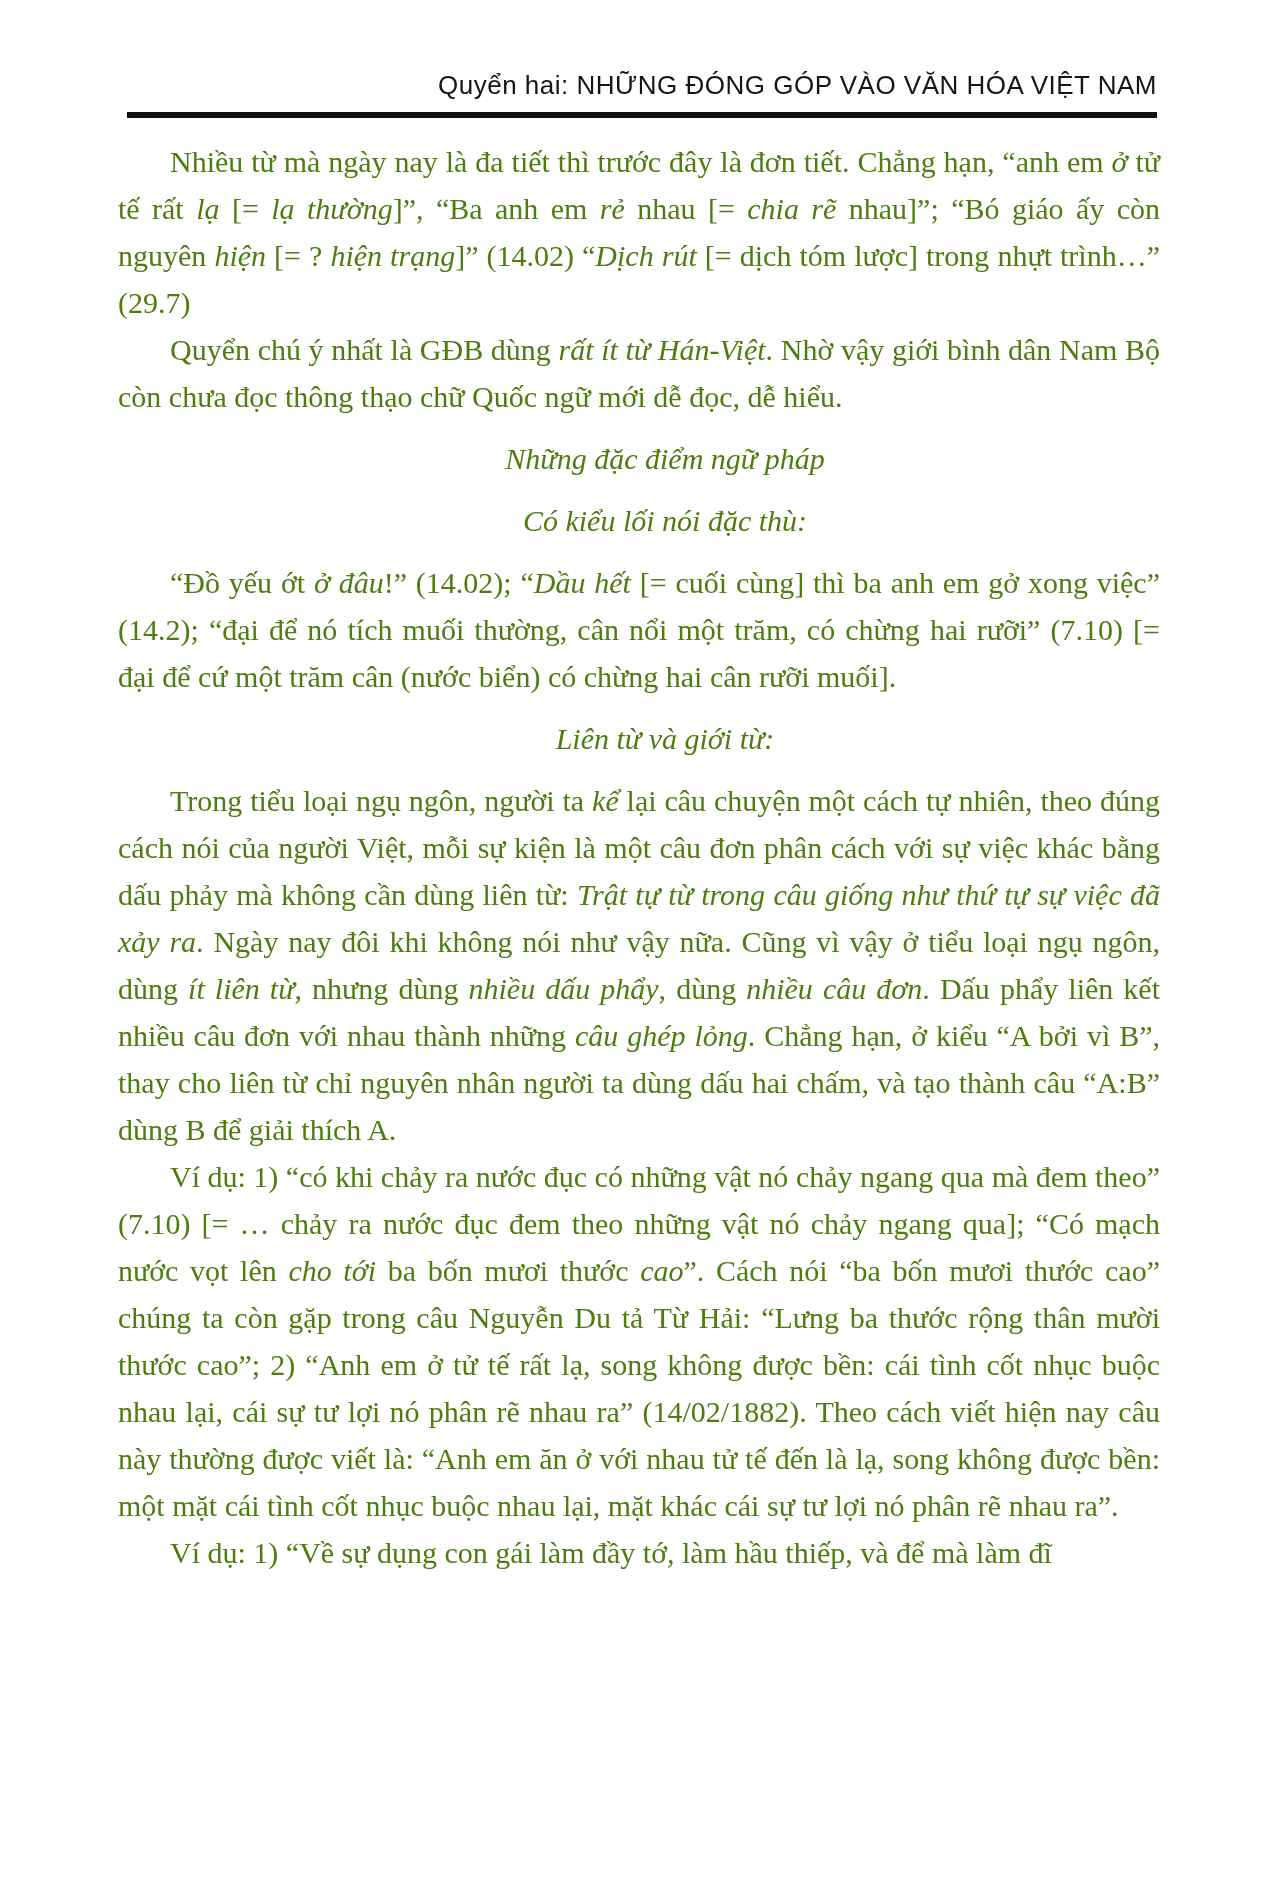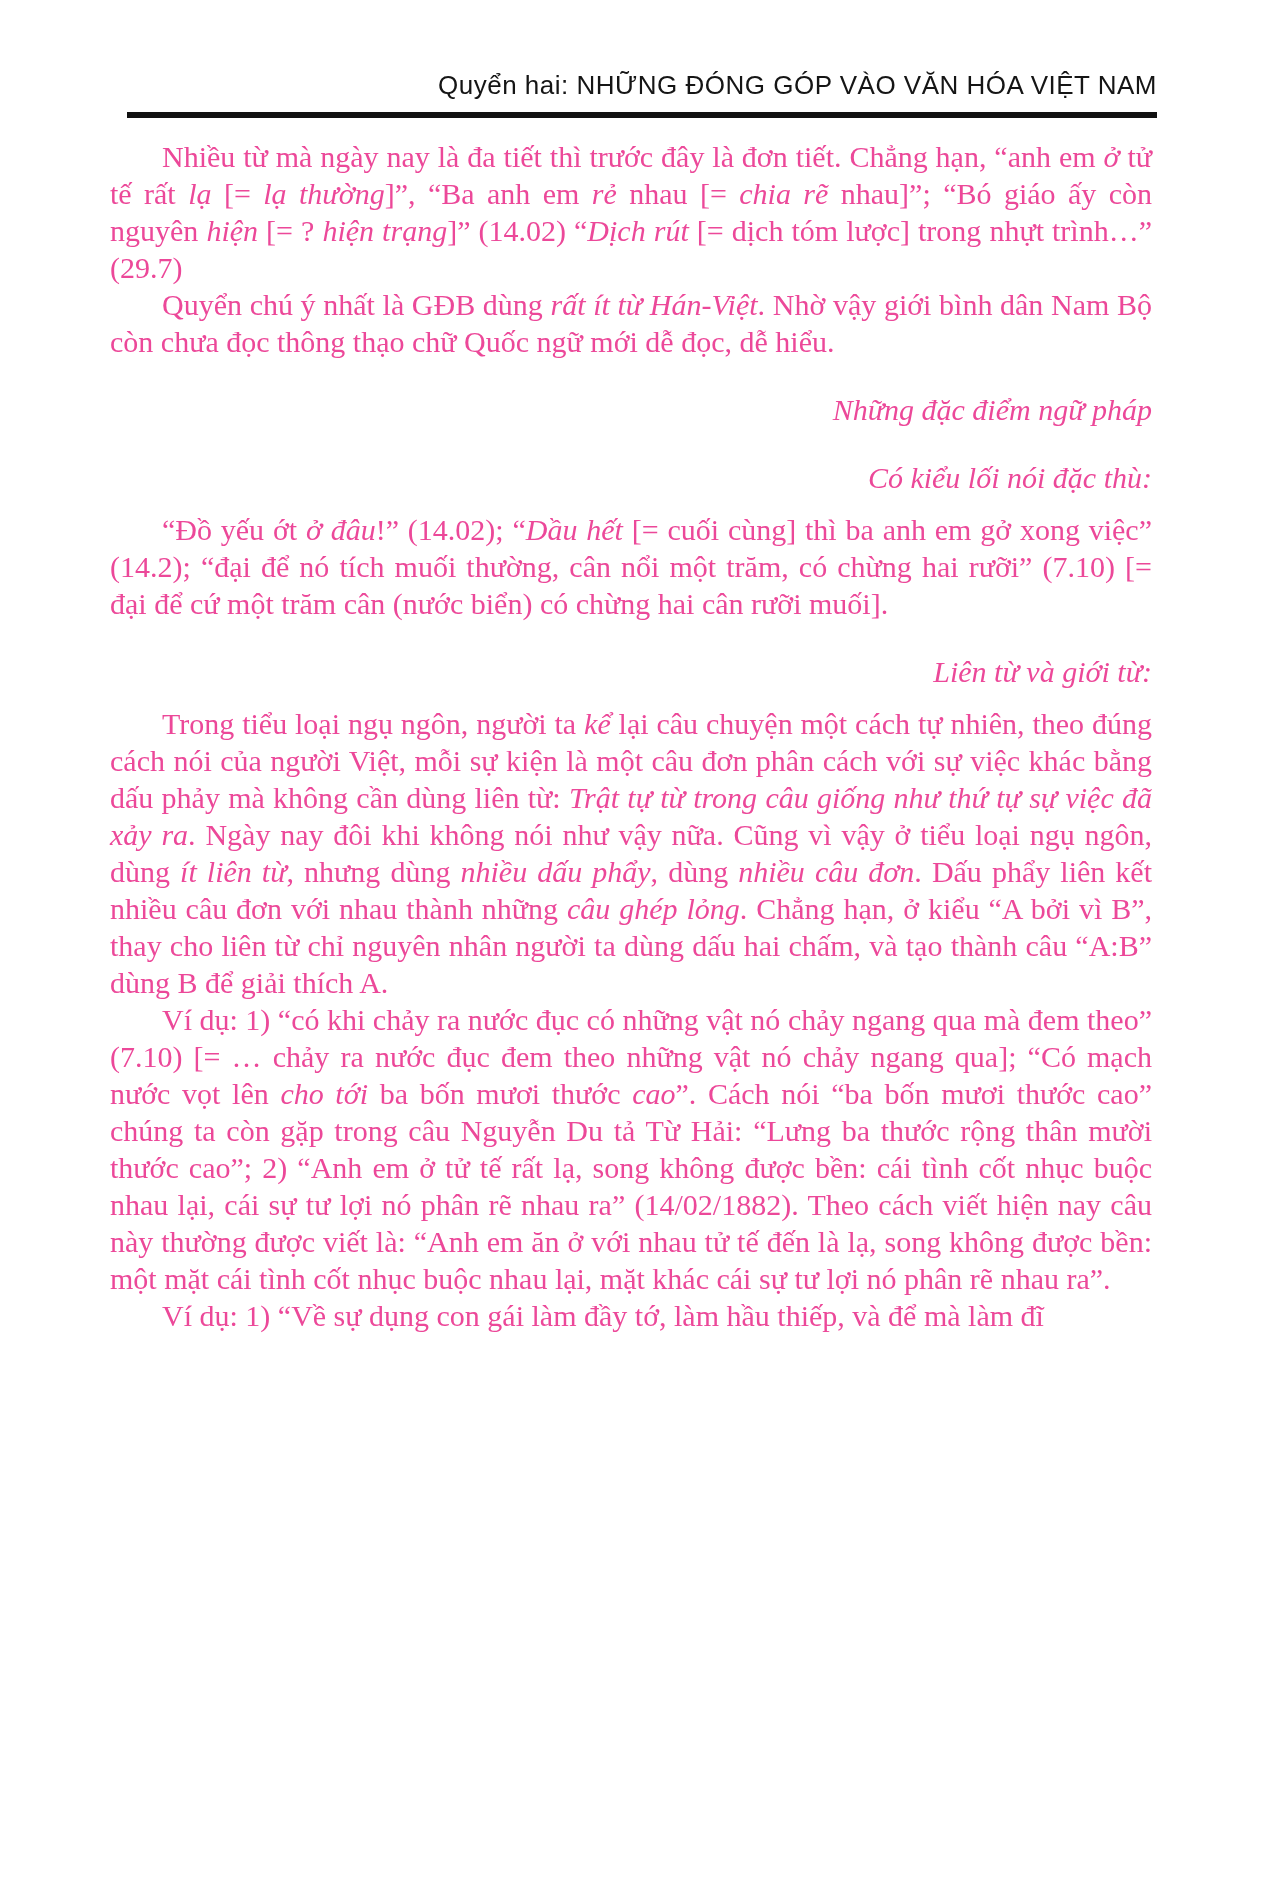--- a/index.html
+++ b/index.html
@@ -31,37 +31,37 @@
     position: absolute;
     top: 112px;
     left: 127px;
     width: 1030px;
     height: 6px;
     background: #111111;
   }
   .page-body {
     position: absolute;
     top: 138px;
-    left: 110px;
+    left: 118px;
     width: 1042px;
     font-family: "Liberation Serif", "DejaVu Serif", serif;
     font-size: 30px;
-    line-height: 37px;
+    line-height: 47px;
     text-align: justify;
-    color: #ec4899;
+    color: #4d7c0f;
   }
   .page-body p {
     margin: 0;
     padding: 0;
     text-indent: 52px;
   }
   .page-body p.heading {
     font-style: italic;
-    text-align: right;
-    margin-top: 31px;
+    text-align: center;
+    margin-top: 15px;
     margin-bottom: 15px;
   }
   .page-number {
     position: absolute;
     top: 1742px;
     left: 1080px;
     font-family: "Liberation Serif", "DejaVu Serif", serif;
     font-size: 31px;
     color: #c2410c;
   }

